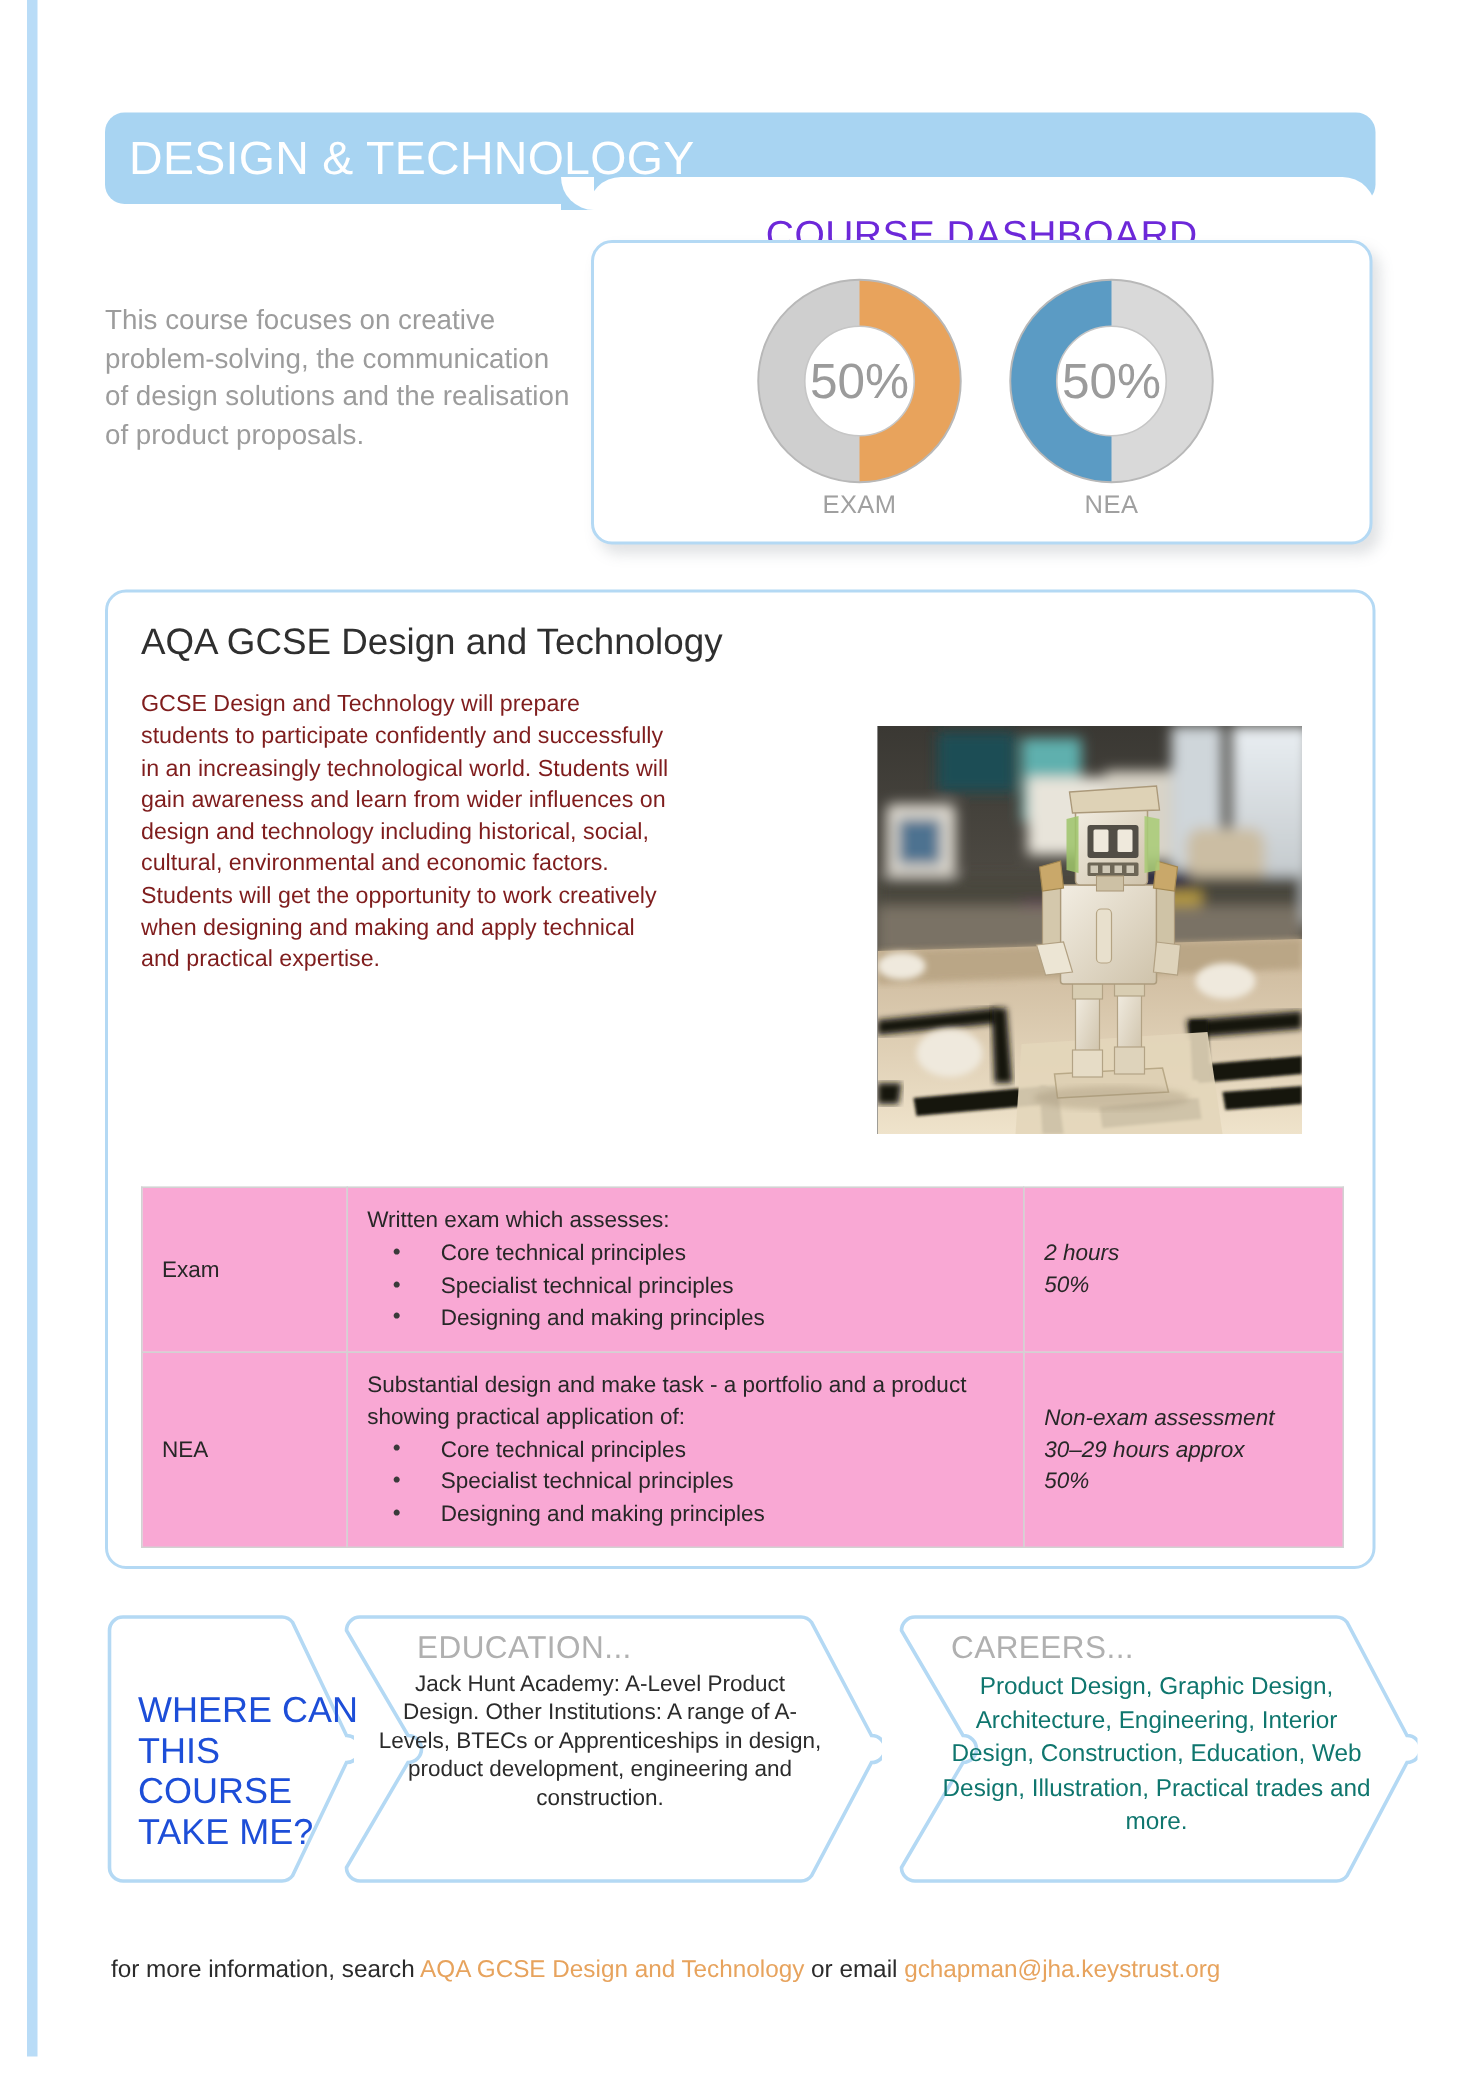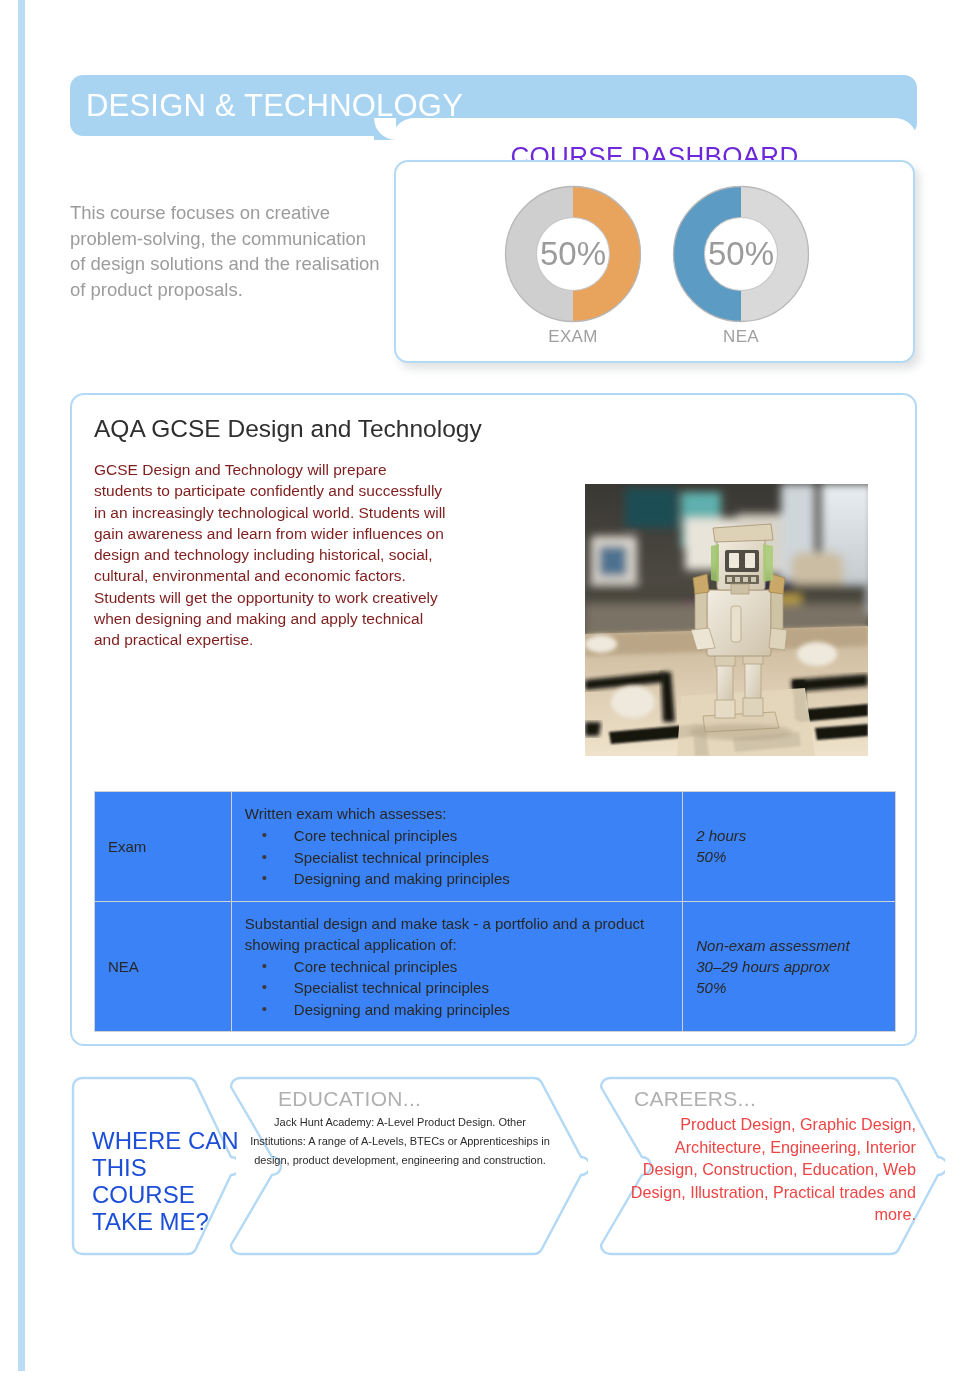--- a/index.html
+++ b/index.html
@@ -197,21 +197,21 @@
     border-collapse: collapse;
     background: #f0f0f0;
   }
   .table td {
     border: 1px solid #d2d2d2;
     vertical-align: middle;
     padding: 11px 13px;
     font-size: 15px;
     line-height: 21px;
     color: #272727;
-    background: #3b82f6;
+    background: #f9a8d4;
   }
   .col-name  { width: 137px; }
   .col-desc  { width: 452px; }
   .col-extra { width: 213px; font-style: italic; }
   .table ul { list-style: none; margin: 1px 0 0 0; padding: 0; }
   .table li {
     position: relative;
     padding-left: 49px;
     line-height: 21.5px;
   }
@@ -259,32 +259,32 @@
     letter-spacing: 0.3px;
   }
   .edu-kicker { left: 50px; top: 12px; }
   .car-kicker { left: 36px; top: 12px; }
 
   .edu-txt {
     left: 22px;
     top: 38px;
     width: 300px;
     text-align: center;
-    font-size: 11px;
+    font-size: 15px;
     line-height: 19px;
     color: #2b2b2b;
   }
   .car-txt {
     left: 28px;
     top: 38px;
     width: 290px;
-    text-align: right;
+    text-align: center;
     font-size: 16.2px;
     line-height: 22.5px;
-    color: #ef4444;
+    color: #0f766e;
   }
 
   
   .footer {
     position: absolute;
     left: 74px;
     top: 1304px;
     font-size: 16.2px;
     color: #2b2b2b;
     white-space: nowrap;
@@ -515,14 +515,20 @@
         <svg width="347" height="182" viewBox="0 0 347 182" aria-hidden="true">
           <path d="M3 12 a9 9 0 0 1 9 -9 H293 a9 9 0 0 1 7 3.5 L340 82 a9 9 0 0 1 0 18 L300 175.5 a9 9 0 0 1 -7 3.5 H12 a9 9 0 0 1 -9 -9 L44 100 a9 9 0 0 0 0 -18 Z" fill="#ffffff" stroke="#b4d9f4" stroke-width="2.4"></path>
         </svg>
       </div>
       <div class="kicker car-kicker">CAREERS...</div>
       <div class="chev-txt car-txt">Product Design, Graphic Design, Architecture, Engineering, Interior Design, Construction, Education, Web Design, Illustration, Practical trades and more.</div>
     </div>
 
   </div>
 
+  <div class="footer">
+    <span>for more information, search</span>
+    <span class="hl">AQA GCSE Design and Technology</span>
+    <span>or email</span>
+    <span class="hl">gchapman@jha.keystrust.org</span>
+  </div>
 
 </div>
 
 </body></html>

